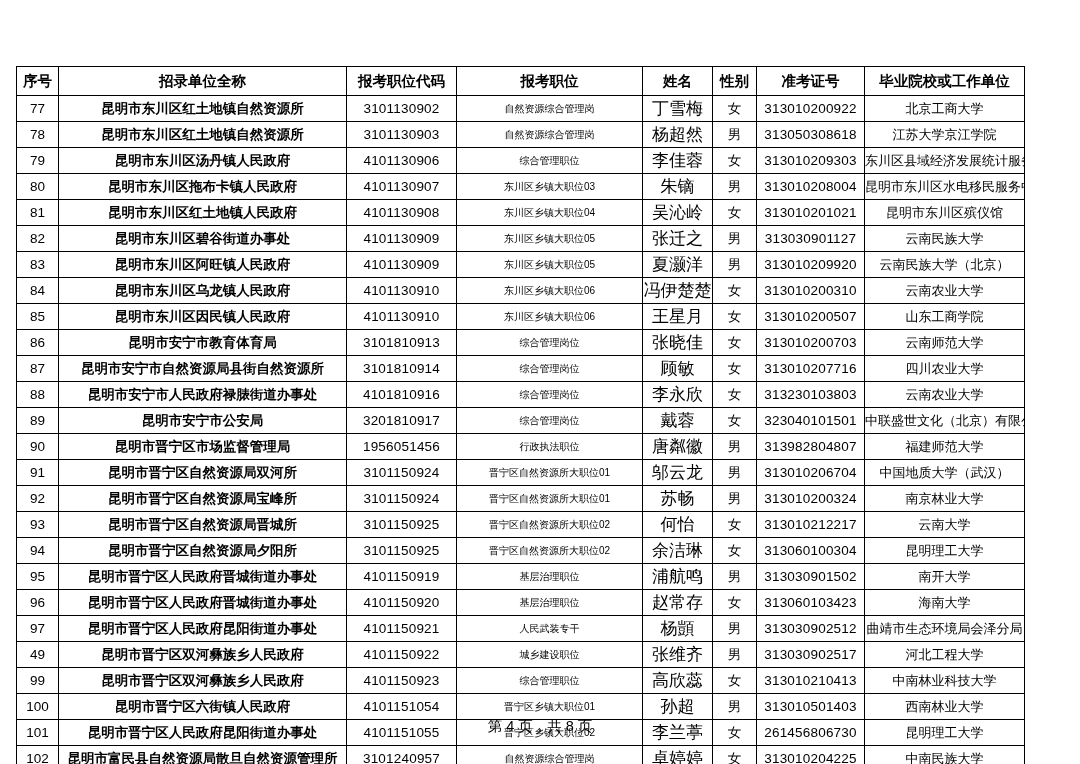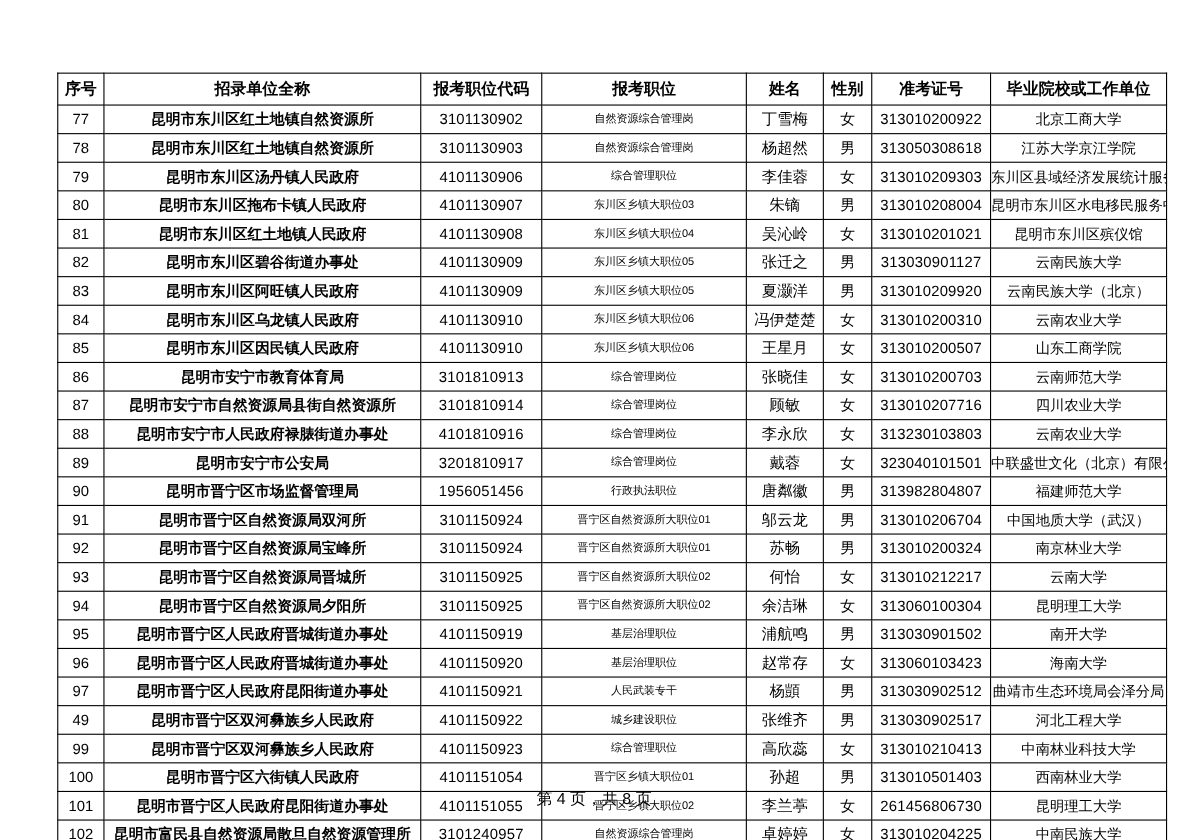--- a/index.html
+++ b/index.html
@@ -12,21 +12,21 @@
     height: 764px;
     font-family: "Liberation Sans", "DejaVu Sans", sans-serif;
     color: #000000;
     overflow: hidden;
   }
   .page {
     position: relative;
     width: 1080px;
     height: 764px;
     box-sizing: border-box;
-    padding: 66px 36px 0 52px;
+    padding: 66px 36px 0 16px;
   }
   table.roster {
     border-collapse: collapse;
     width: 1008px;
     table-layout: fixed;
     font-size: 13.5px;
   }
   table.roster th,
   table.roster td {
     border: 1px solid #000000;
@@ -52,21 +52,21 @@
   col.c-name  { width: 70px; }
   col.c-sex   { width: 44px; }
   col.c-ticket{ width: 108px; }
   col.c-school{ width: 160px; }
 
   td.unit, th.unit { font-size: 13.5px; font-weight: bold; }
   td.idx { font-size: 13.5px; }
   td.code, td.ticket { font-size: 13.5px; letter-spacing: 0.2px; }
   td.post { font-size: 10px; }
   td.school { font-size: 13px; }
-  td.name { font-size: 14px; }
+  td.name { font-size: 17px; }
   td.sex { font-size: 13.5px; }
 
   .footer {
     position: absolute;
     left: 0;
     right: 0;
     bottom: 28px;
     text-align: center;
     font-size: 14.5px;
     color: #000000;

